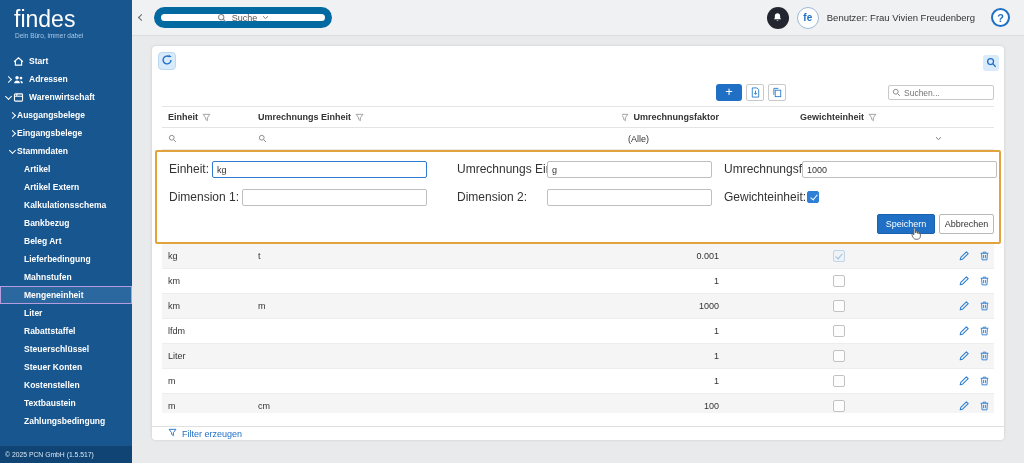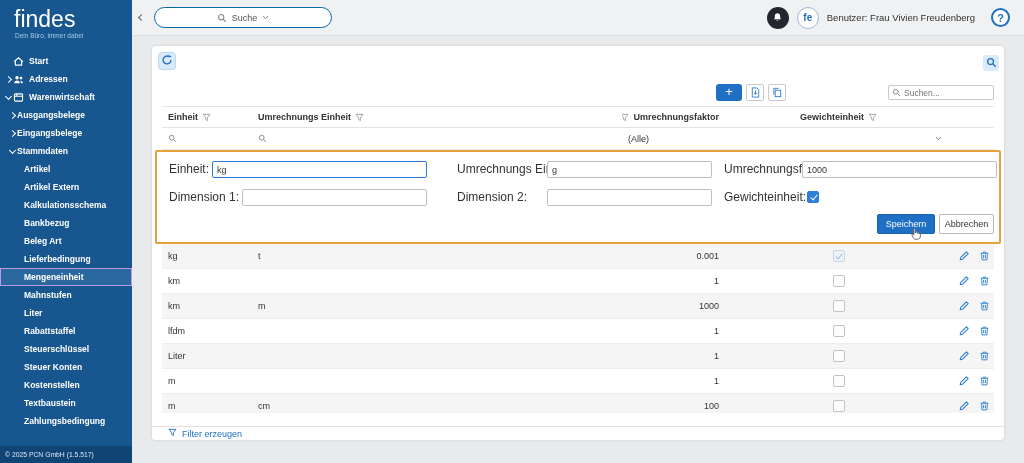--- a/index.html
+++ b/index.html
@@ -21,21 +21,21 @@
   .chev-r::before{content:"";width:4px;height:4px;border-right:1.3px solid #fff;border-top:1.3px solid #fff;transform:rotate(45deg);display:block}
   .chev-d::before{content:"";width:4px;height:4px;border-right:1.3px solid #fff;border-bottom:1.3px solid #fff;transform:rotate(45deg);display:block;margin-top:-2px}
   .nav-ico{width:13px;flex:0 0 13px;margin-right:3px;display:inline-flex;align-items:center}
   .nav-item.selected{background:#2b689f;outline:1px solid #b79ce0;outline-offset:-1px}
   .side-footer{position:absolute;bottom:0;left:0;width:100%;height:17px;background:#0f4474;color:#d9e7f5;font-size:6.8px;line-height:17px;padding-left:5px;white-space:nowrap}
 
   
   .topbar{position:absolute;left:132px;top:0;width:892px;height:36px;background:#f0f1f2;border-bottom:1px solid #dcdddf;display:flex;align-items:center;z-index:2}
   .collapse{width:16px;height:22px;display:flex;align-items:center;justify-content:center;cursor:pointer;margin-left:1px}
   .chevl{width:5px;height:5px;border-left:1.5px solid #666;border-bottom:1.5px solid #666;transform:rotate(45deg);display:block}
-  .search-pill{margin-left:5px;width:178px;height:21px;border:1px solid #0369a1;border-radius:12px;background:#fff;display:flex;align-items:center;justify-content:center;gap:5px;font-size:9px;color:#555;cursor:pointer}
+  .search-pill{margin-left:5px;width:178px;height:21px;border:7px solid #0369a1;border-radius:12px;background:#fff;display:flex;align-items:center;justify-content:center;gap:5px;font-size:9px;color:#555;cursor:pointer}
   .tb-right{margin-left:auto;display:flex;align-items:center;gap:8px;margin-right:14px}
   .bell{width:22px;height:22px;border-radius:50%;background:#23262e;display:flex;align-items:center;justify-content:center;cursor:pointer}
   .avatar{width:22px;height:22px;border-radius:50%;background:#fff;border:1px solid #9db9d6;color:#1f6fc4;font-size:10px;font-weight:bold;display:flex;align-items:center;justify-content:center;cursor:pointer}
   .user{font-size:9.5px;color:#333}
   .help{width:19px;height:19px;border-radius:50%;border:2px solid #1f6fc4;color:#1f6fc4;font-weight:bold;font-size:11px;background:#fff;display:flex;align-items:center;justify-content:center;cursor:pointer;margin-left:8px}
 
   
   .main{position:absolute;left:132px;top:36px;width:892px;height:427px;background:#e9eaec}
   .card{position:absolute;left:20px;top:10px;width:852px;height:394px;background:#fff;border-radius:4px;box-shadow:0 0 3px rgba(0,0,0,.14);overflow:hidden}
   .refresh-btn{position:absolute;left:6px;top:6px;width:18px;height:18px;background:#d9eafa;border:1px solid #bcd8f1;border-radius:4px;display:flex;align-items:center;justify-content:center;cursor:pointer}
@@ -146,25 +146,25 @@
         </div>
         <div class="nav-item lvl2">
           <span class="nav-lb">Bankbezug</span>
         </div>
         <div class="nav-item lvl2">
           <span class="nav-lb">Beleg Art</span>
         </div>
         <div class="nav-item lvl2">
           <span class="nav-lb">Lieferbedingung</span>
         </div>
+        <div class="nav-item lvl2">
+          <span class="nav-lb">Mahnstufen</span>
+        </div>
         <div class="nav-item lvl2 selected">
           <span class="nav-lb">Mengeneinheit</span>
-        </div>
-        <div class="nav-item lvl2">
-          <span class="nav-lb">Mahnstufen</span>
         </div>
         <div class="nav-item lvl2">
           <span class="nav-lb">Liter</span>
         </div>
         <div class="nav-item lvl2">
           <span class="nav-lb">Rabattstaffel</span>
         </div>
         <div class="nav-item lvl2">
           <span class="nav-lb">Steuerschlüssel</span>
         </div>

